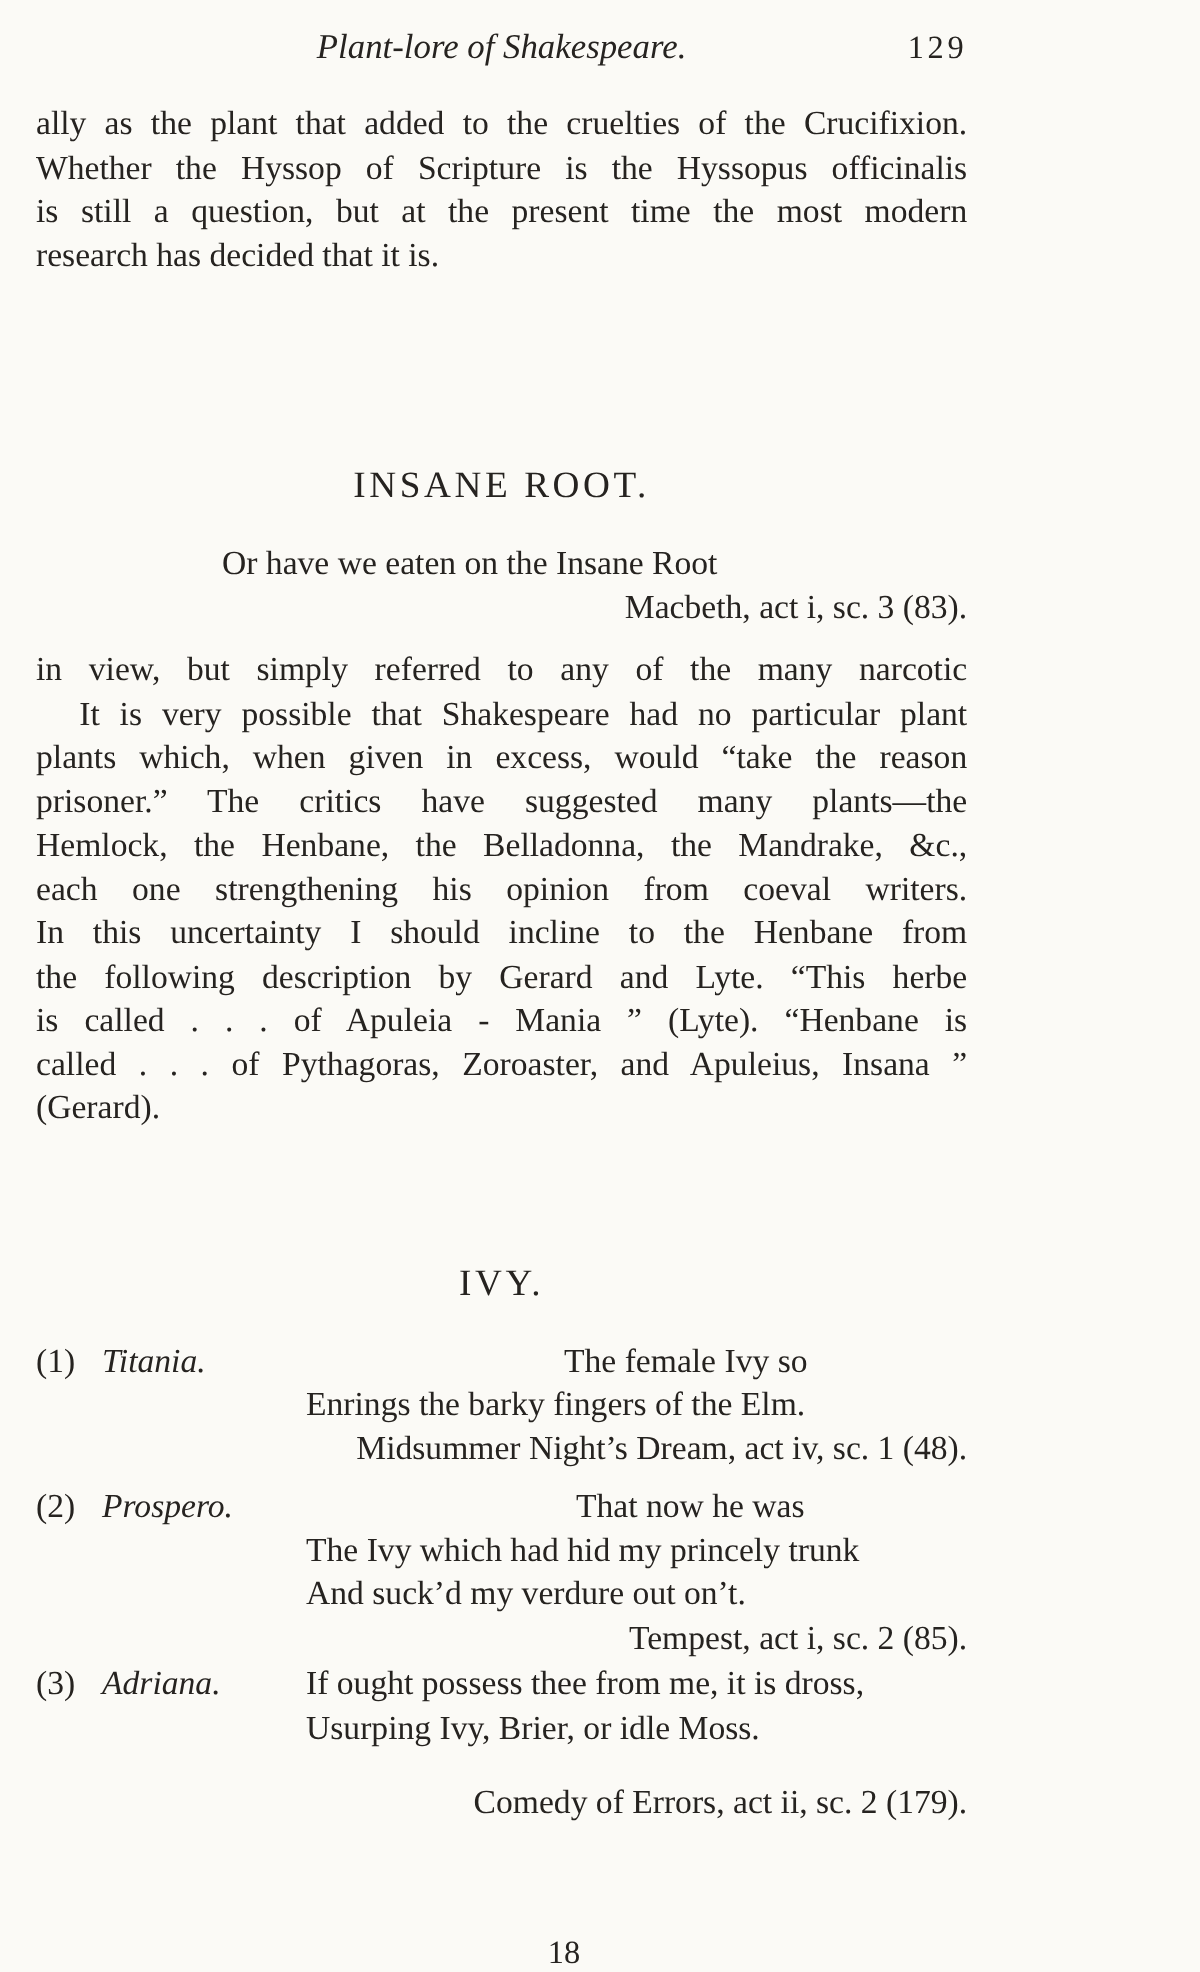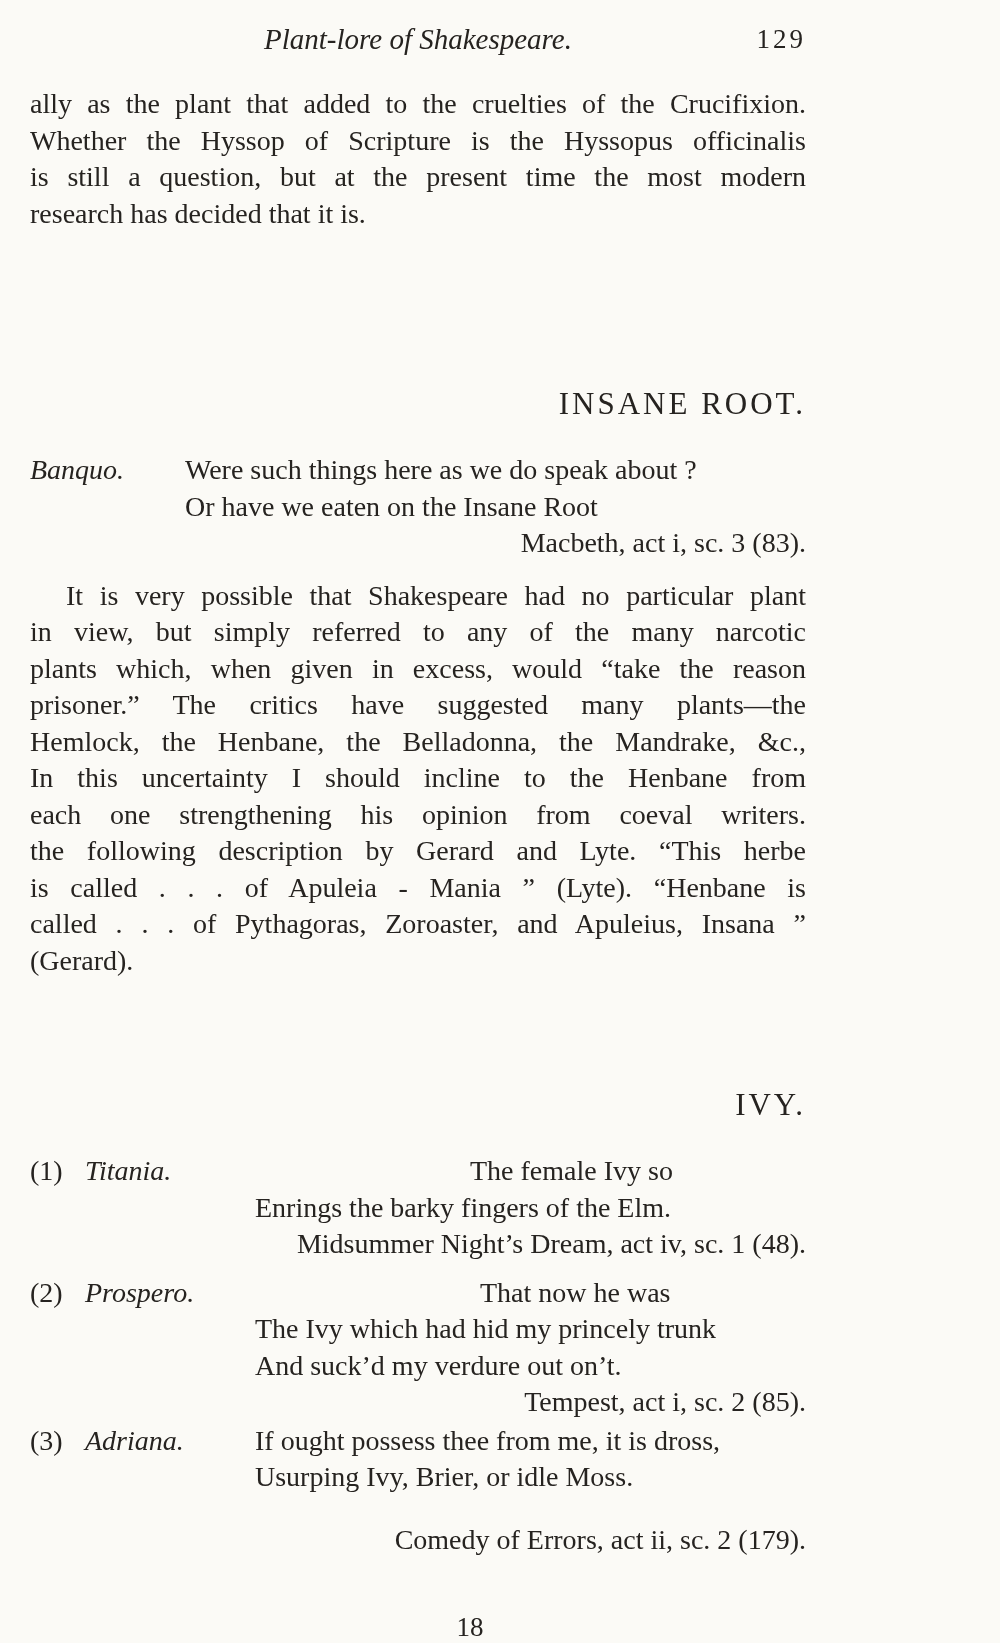--- a/index.html
+++ b/index.html
@@ -38,21 +38,21 @@
 
   
   .tline { line-height: 36.5px; }
   .j { text-align: justify; text-align-last: justify; }
   .first { text-indent: 36px; }
 
   .intro { margin-top: 26px; }
   .main-paragraph { margin-top: 16px; }
 
   .section-heading {
-    text-align: right;
+    text-align: center;
     font-size: 31px;
     font-weight: normal;
     letter-spacing: 3px;
     line-height: 40px;
   }
   .heading-insane { margin-top: 152px; }
   .heading-ivy { margin-top: 106px; }
 
   
   .quote { margin-top: 28px; }
@@ -99,37 +99,34 @@
     <div class="intro">
       <div class="tline j">ally as the plant that added to the cruelties of the Crucifixion.</div>
       <div class="tline j">Whether the Hyssop of Scripture is the Hyssopus officinalis</div>
       <div class="tline j">is still a question, but at the present time the most modern</div>
       <div class="tline">research has decided that it is.</div>
     </div>
 
     <h2 class="section-heading heading-insane">INSANE ROOT.</h2>
 
     <div class="quote banquo">
-      <div class="qrow">
-        <span class="speaker">Banquo.</span><span class="qline">Were such things here as we do speak about ?</span>
-      </div>
       <div class="qindent">Or have we eaten on the Insane Root</div>
       <div class="citation">
         <span class="cite-work">Macbeth</span><span class="cite-rest">, act i, sc. 3 (83).</span>
       </div>
     </div>
 
     <div class="main-paragraph">
+      <div class="tline j">in view, but simply referred to any of the many narcotic</div>
       <div class="tline j first">It is very possible that Shakespeare had no particular plant</div>
-      <div class="tline j">in view, but simply referred to any of the many narcotic</div>
       <div class="tline j">plants which, when given in excess, would “take the reason</div>
       <div class="tline j">prisoner.” The critics have suggested many plants—the</div>
       <div class="tline j">Hemlock, the Henbane, the Belladonna, the Mandrake, &amp;c.,</div>
+      <div class="tline j">each one strengthening his opinion from coeval writers.</div>
       <div class="tline j">In this uncertainty I should incline to the Henbane from</div>
-      <div class="tline j">each one strengthening his opinion from coeval writers.</div>
       <div class="tline j">the following description by Gerard and Lyte. “This herbe</div>
       <div class="tline j">is called . . . of Apuleia - Mania ” (Lyte). “Henbane is</div>
       <div class="tline j">called . . . of Pythagoras, Zoroaster, and Apuleius, Insana ”</div>
       <div class="tline">(Gerard).</div>
     </div>
 
     <h2 class="section-heading heading-ivy">IVY.</h2>
 
     <div class="ivy-quote iq1">
       <div class="qrow">

